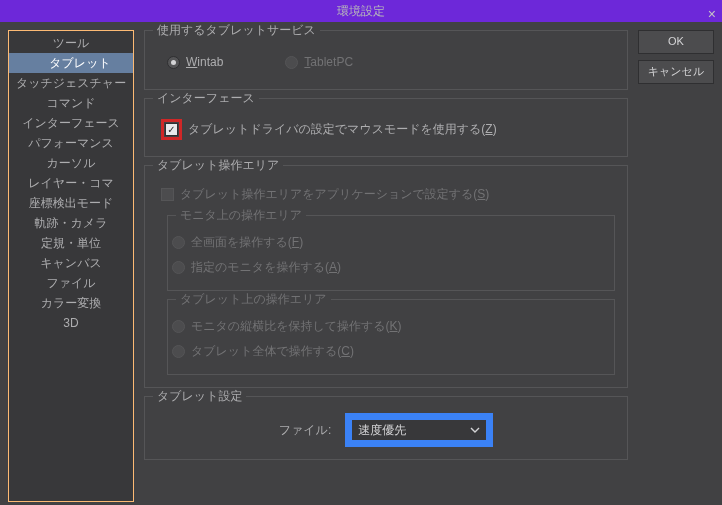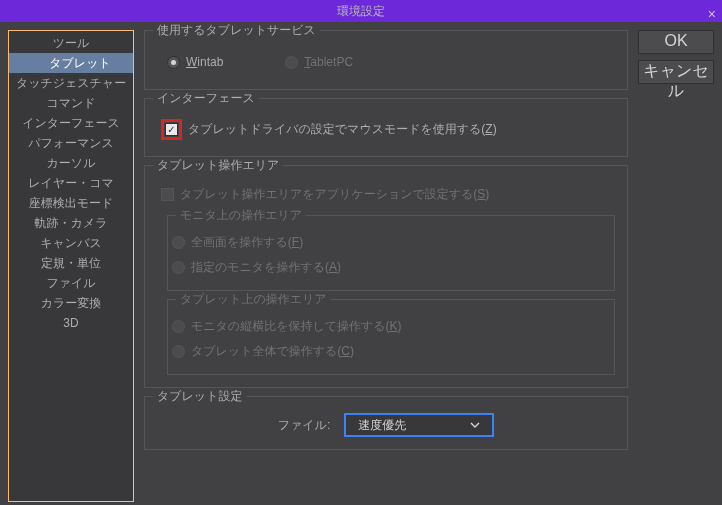--- a/index.html
+++ b/index.html
@@ -64,21 +64,21 @@
     flex-direction:column;
     gap:6px;
   }
   .btn {
     background:#4c4c4e;
     border:1px solid #2f2f31;
     height:22px;
     text-align:center;
     line-height:20px;
     color:#d4d4d6;
-    font-size:16px;
+    font-size:11px;
   }
   
   .group {
     border:1px solid #555557;
     position:relative;
     padding:16px 12px 12px 12px;
   }
   .group-title {
     position:absolute;
     top:-9px; left:8px;
@@ -131,24 +131,24 @@
   }
   .inner-title {
     position:absolute;
     top:-9px; left:8px;
     background:#414143;
     padding:0 4px;
     font-size:12px;
   }
   .sel {
     background:#38383a;
-    border:2px solid #3b82f6;
+    border:7px solid #3b82f6;
     height:20px; width:122px;
     display:flex; align-items:center; justify-content:space-between;
-    padding:0 12px;
+    padding:0 6px;
     color:#d4d4d6;
   }
   .sel svg { width:10px; height:10px; }
   .row-center { display:flex; align-items:center; justify-content:center; gap:14px; }
   u { text-decoration:underline; }
 </style>
 </head>
 <body>
 
 <div class="titlebar">
@@ -162,22 +162,22 @@
       <div class="side-item">ツール</div>
       <div class="side-item active">タブレット</div>
       <div class="side-item">タッチジェスチャー</div>
       <div class="side-item">コマンド</div>
       <div class="side-item">インターフェース</div>
       <div class="side-item">パフォーマンス</div>
       <div class="side-item">カーソル</div>
       <div class="side-item">レイヤー・コマ</div>
       <div class="side-item">座標検出モード</div>
       <div class="side-item">軌跡・カメラ</div>
+      <div class="side-item">定規・単位</div>
       <div class="side-item">キャンバス</div>
-      <div class="side-item">定規・単位</div>
       <div class="side-item">ファイル</div>
       <div class="side-item">カラー変換</div>
       <div class="side-item">3D</div>
     </div>
 
   <div class="main">
 
     <div class="group">
       <span class="group-title">使用するタブレットサービス</span>
       <div class="svc-row">

